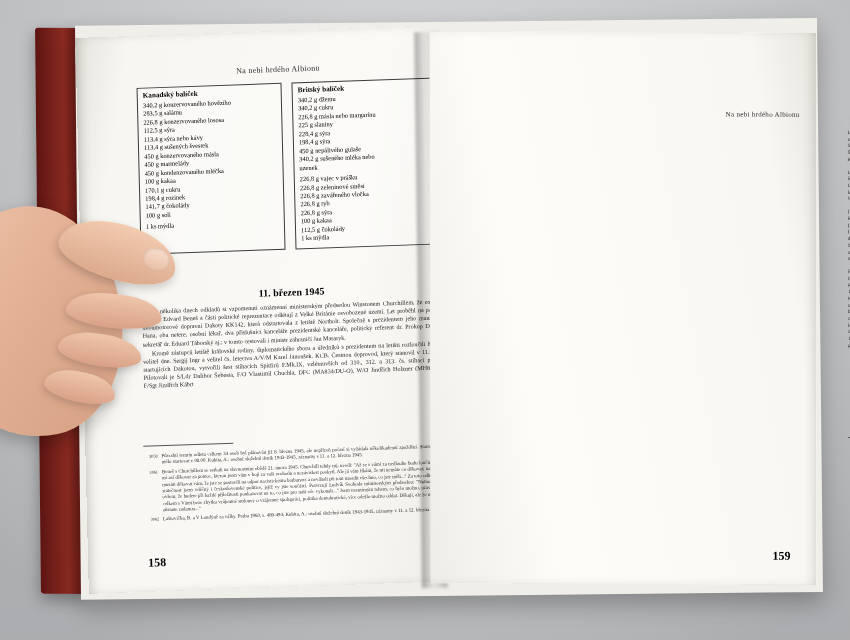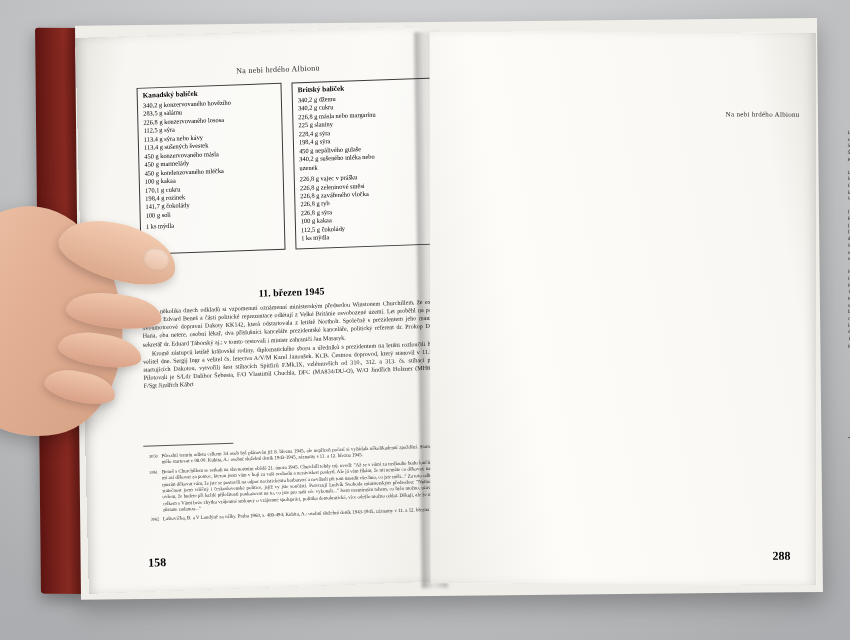--- a/index.html
+++ b/index.html
@@ -265,21 +265,21 @@
       </div>
 
       <div class="rfootrule"></div>
       <div class="rfoot-left">
         <div class="fn">
           <span class="fnum">3063</span>
 
         </div>
       </div>
 
-      <div class="folio right">288</div>
+      <div class="folio right">159</div>
     </div>
   </div>
 
   <div class="hand">
     <div class="palm"></div>
     <div class="thumb">
         <div class="thumbnail"></div>
       </div>
     <div class="finger f1"></div>
     <div class="finger f2"></div>

